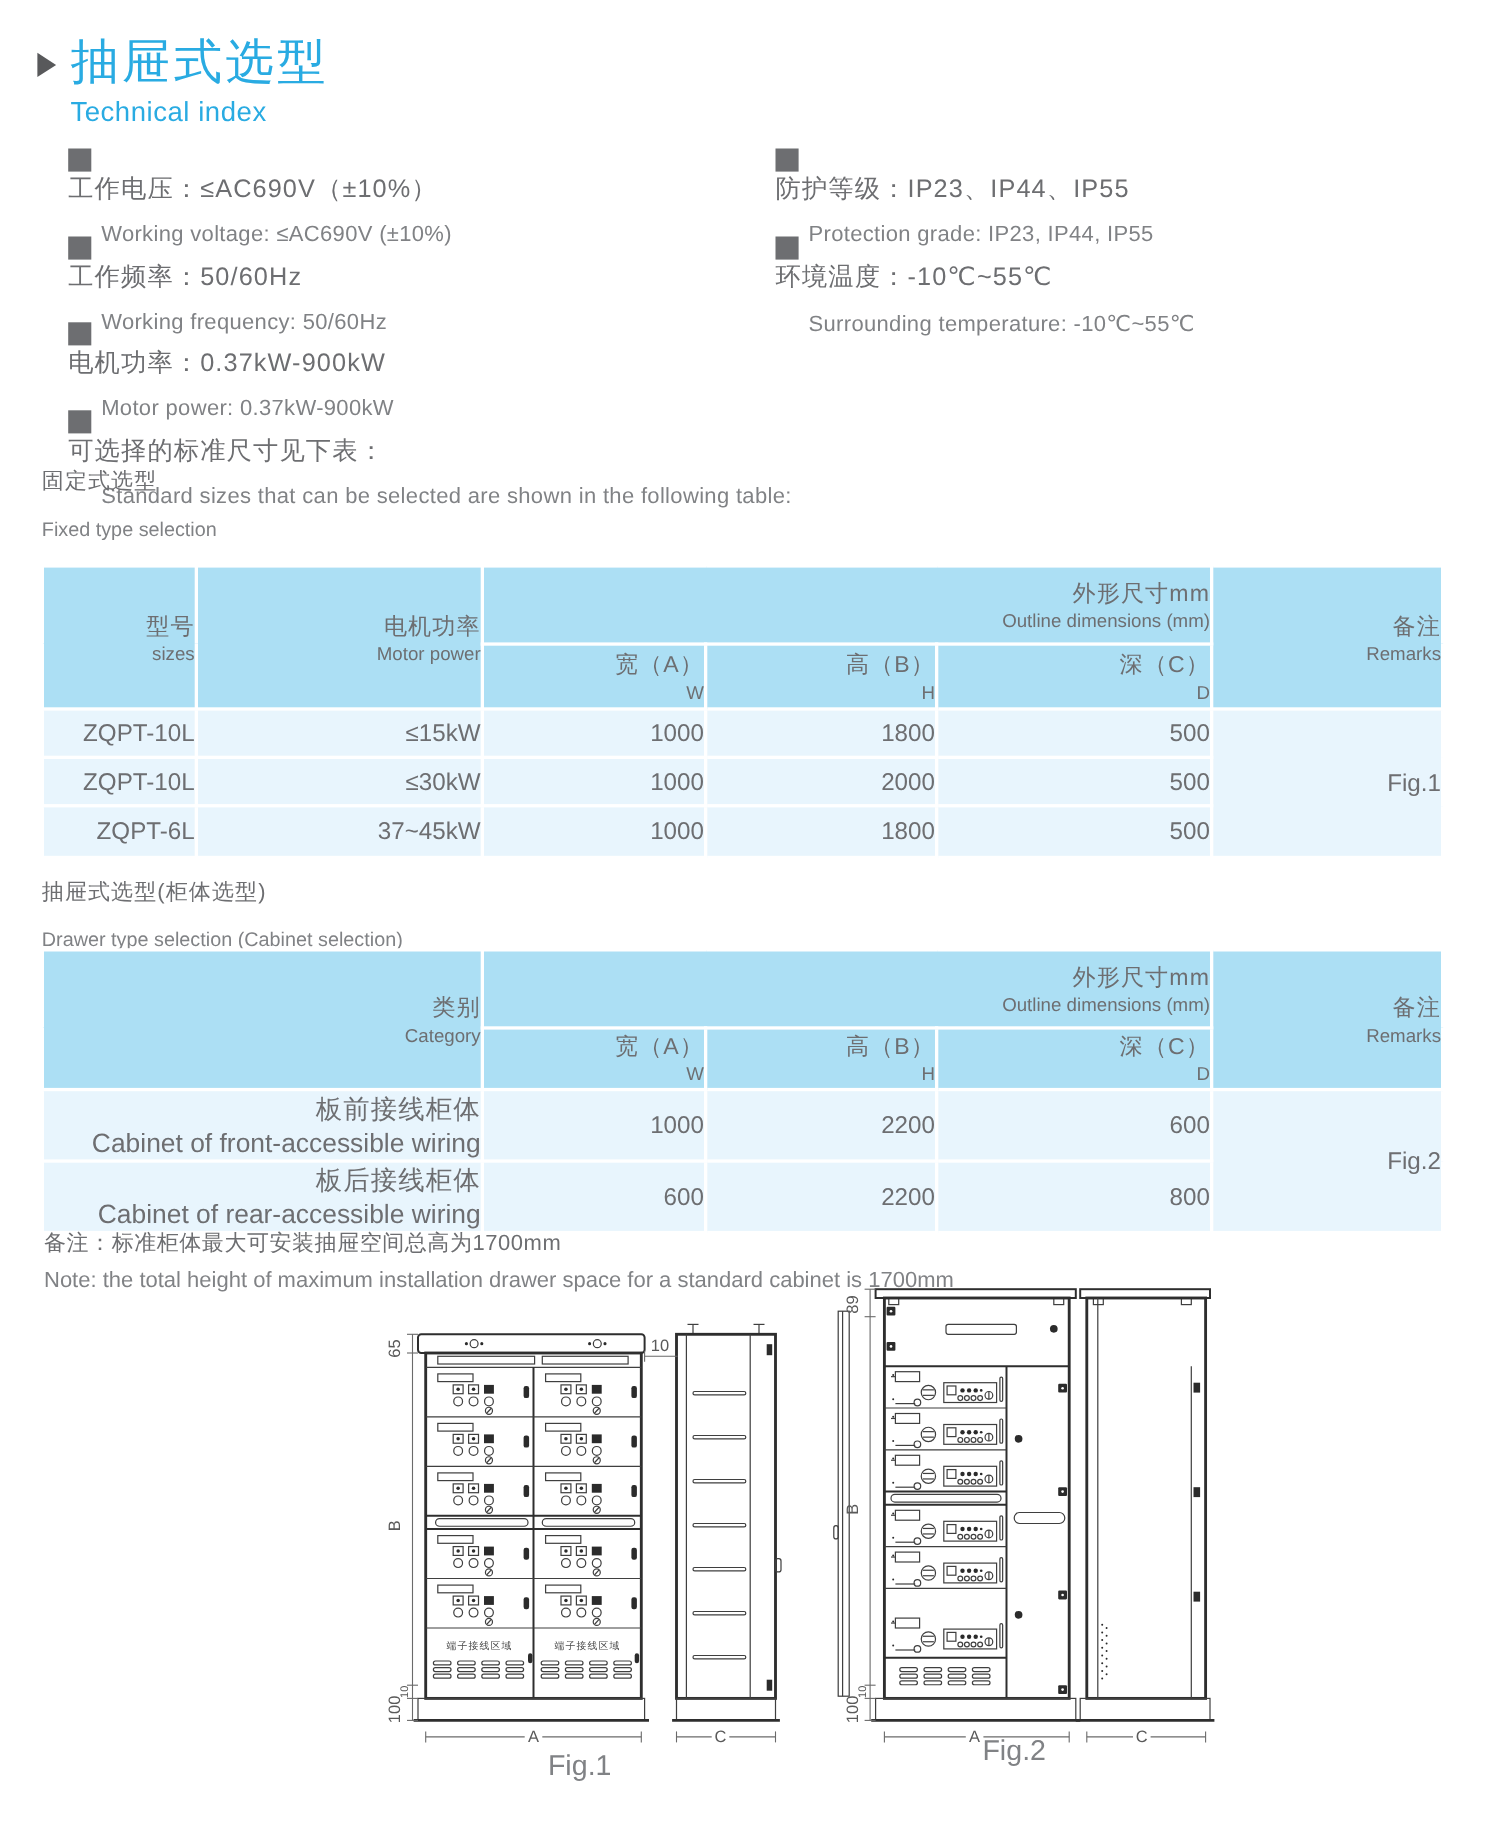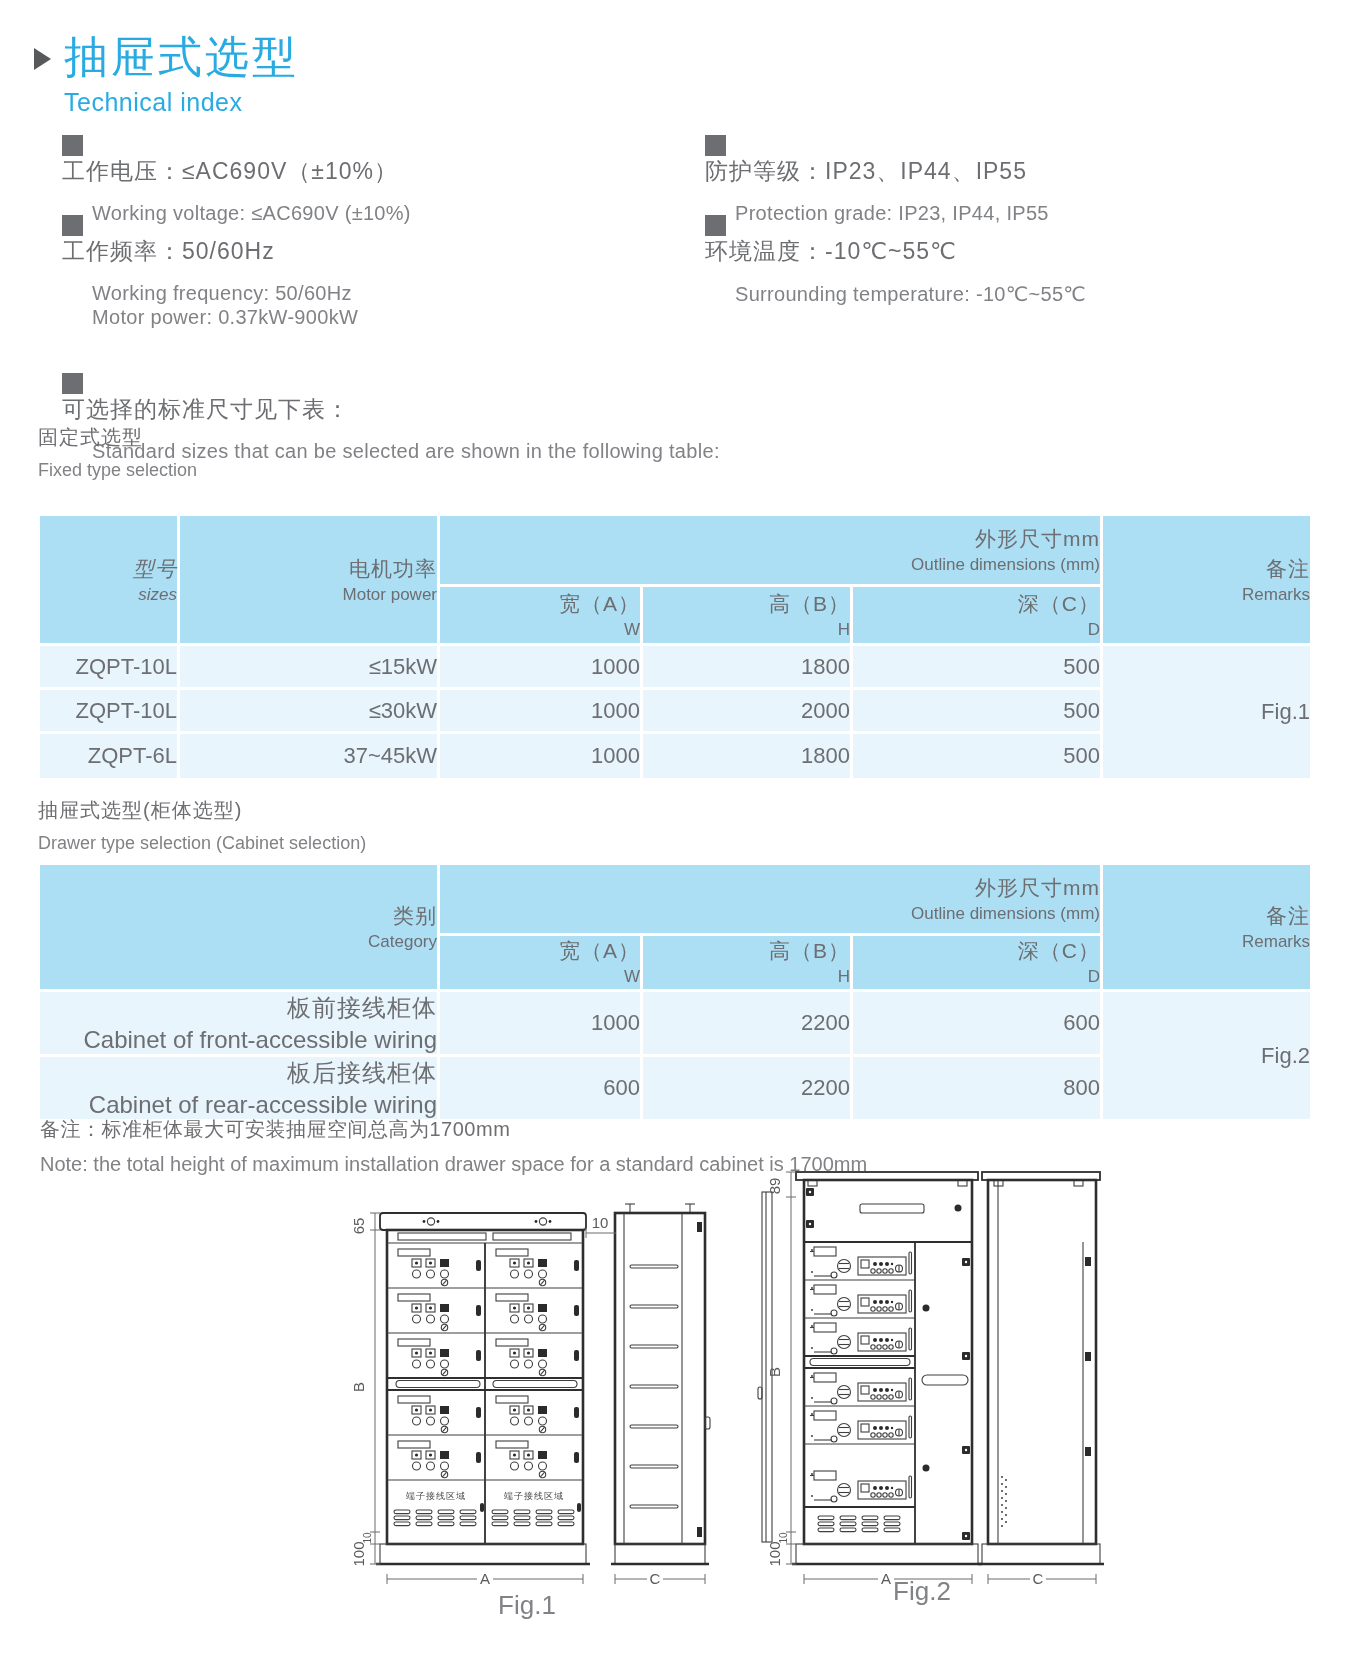--- a/index.html
+++ b/index.html
@@ -16,21 +16,21 @@
   .hdr h1 { margin:0 0 0 30px; font-size:44px; font-weight:500; letter-spacing:3px; color:#29abe2; line-height:1.05; }
   .hdr .sub { margin:8px 0 0 30px; font-size:25px; color:#29abe2; letter-spacing:0.5px; }
   
   .spec { position:absolute; }
   .spec .cnline { display:flex; align-items:flex-start; color:#6d6e71; font-size:23px; letter-spacing:1px;flex-direction:column; }
   .spec .bullet { flex:0 0 auto; width:21px; height:21px; background:#6d6e71; margin:2px 9px 0 0; }
   .spec .enline { margin:15px 0 0 30px; color:#808285; font-size:20px; letter-spacing:0.3px; }
   
   .sect { position:absolute; color:#6d6e71; }
   .sect .cn { font-size:20px; letter-spacing:1px; }
-  .sect .en { font-size:18px; color:#808285; margin-top:9px; }
+  .sect .en { font-size:18px; color:#808285; margin-top:20px; }
   
   table.spec-table { position:absolute; left:37px; border-collapse:collapse; table-layout:fixed; width:1273px; }
   table.spec-table th, table.spec-table td {
     border:3px solid #ffffff; text-align:right; vertical-align:middle; padding:0;
     font-weight:normal; color:#6d6e71;margin-left:31px;
   }
   table.spec-table thead th { background:#acdff4; }
   table.spec-table tbody td { background:#e8f5fd; }
   .hcn { font-size:21px; letter-spacing:1px; }
   .hen { font-size:17px; color:#6d6e71; margin-top:2px; }
@@ -73,20 +73,24 @@
     <div class="enline">Working voltage: ≤AC690V (±10%)</div>
   </div>
   <div class="spec" style="left:62px; top:213px; width:600px;">
     <div class="cnline">
         <span class="bullet"></span>
         <span>工作频率：50/60Hz</span>
       </div>
     <div class="enline">Working frequency: 50/60Hz</div>
   </div>
   <div class="spec" style="left:62px; top:291px; width:600px;">
+    <div class="cnline">
+        <span class="bullet"></span>
+        <span>电机功率：0.37kW-900kW</span>
+      </div>
     <div class="enline">Motor power: 0.37kW-900kW</div>
   </div>
 
   <div class="spec" style="left:705px; top:133px; width:620px;">
     <div class="cnline">
         <span class="bullet"></span>
         <span>防护等级：IP23、IP44、IP55</span>
       </div>
     <div class="enline">Protection grade: IP23, IP44, IP55</div>
   </div>
@@ -115,21 +119,21 @@
     <colgroup>
         <col style="width:140px">
         <col style="width:260px">
         <col style="width:203px">
         <col style="width:210px">
         <col style="width:250px">
         <col style="width:210px">
       </colgroup>
     <thead>
       <tr>
-        <th rowspan="2" style="height:127px;font-style:italic;">
+        <th rowspan="2" style="height:127px;">
           <div class="hcn">型号</div>
           <div class="hen">sizes</div>
         </th>
         <th rowspan="2">
           <div class="hcn">电机功率</div>
           <div class="hen">Motor power</div>
         </th>
         <th colspan="3" style="height:66px;">
           <div class="hcn">外形尺寸mm</div>
           <div class="hen">Outline dimensions (mm)</div>

